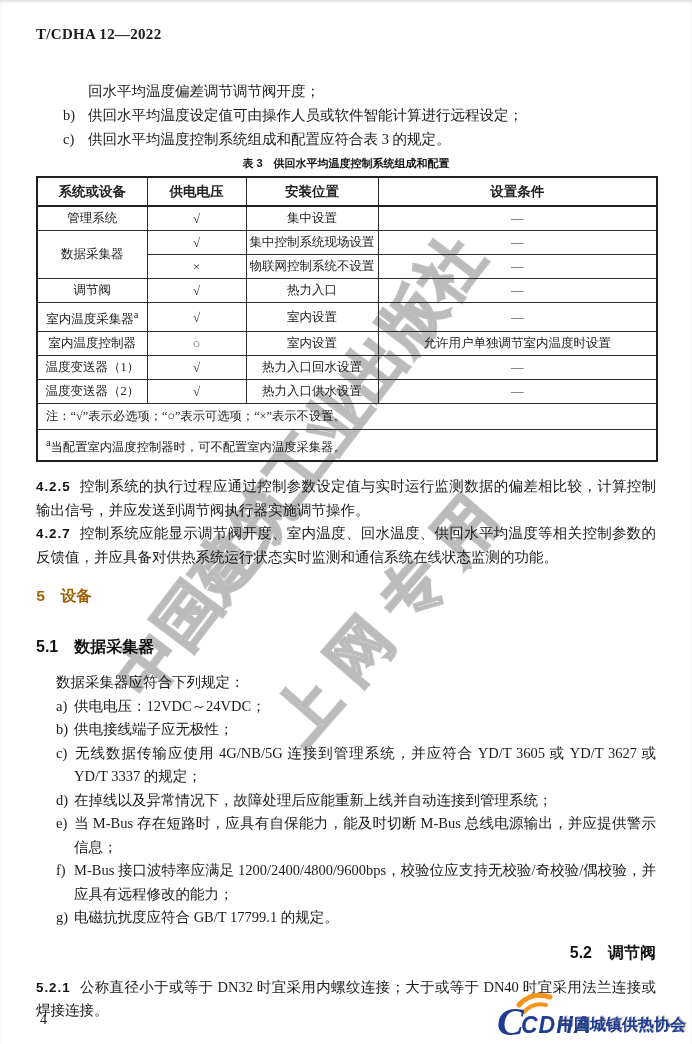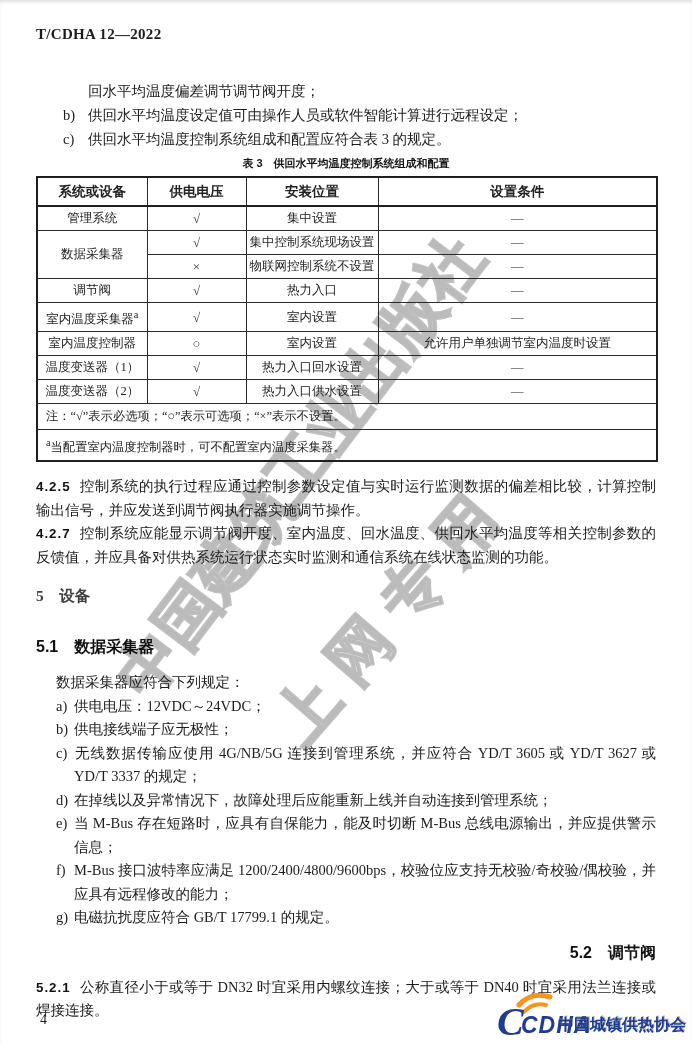--- a/index.html
+++ b/index.html
@@ -35,22 +35,22 @@
   table.t3 th, table.t3 td { border:1px solid #2b2b2b; text-align:center; padding:3px 2px; line-height:17px; }
   table.t3 { border:2px solid #1f1f1f; }
   table.t3 thead th { font-size:13.5px; font-weight:bold; padding:5px 2px;
                       border-bottom:2.5px solid #1f1f1f; }
   table.t3 .sym { font-size:13px; color:#333; }
   table.t3 .dash { color:#4a4a4a; }
   table.t3 .noterow td, table.t3 .footrow td { text-align:left; padding:4px 8px; font-size:12.3px; }
   .clauses { margin-top:13px; font-size:14.5px; line-height:23.5px; text-align:justify; }
   .cnum { font-family:"Liberation Sans","DejaVu Sans",sans-serif; font-weight:bold;
           font-size:13.3px; letter-spacing:1px; margin-right:9px; color:#111; }
-  .h-sec { margin-top:17px; font-family:Liberation Serif, serif;
-           font-weight:bold; font-size:15.5px; color:#404040; }
+  .h-sec { margin-top:17px; font-family:Liberation Mono, monospace;
+           font-weight:bold; font-size:15.5px; color:#a16207; }
   .h-sub { margin-top:30px; font-family:"Liberation Sans","DejaVu Sans",sans-serif;
            font-weight:bold; font-size:16px; color:#111; }
   .h-sub2 { margin-top:13px;text-align:right; }
   .sub-intro { margin-top:13px; padding-left:20px; font-size:14.5px; line-height:23.5px; }
   .list51 { font-size:14.5px; line-height:23.5px; text-align:justify; }
   .list51 .li { padding-left:38px; text-indent:-18px; }
   .list51 .li .marker { display:inline-block; width:18px; text-indent:0; }
   .clause521 { margin-top:12px; font-size:14.5px; line-height:23.5px; text-align:justify; }
   .dn { }
   

